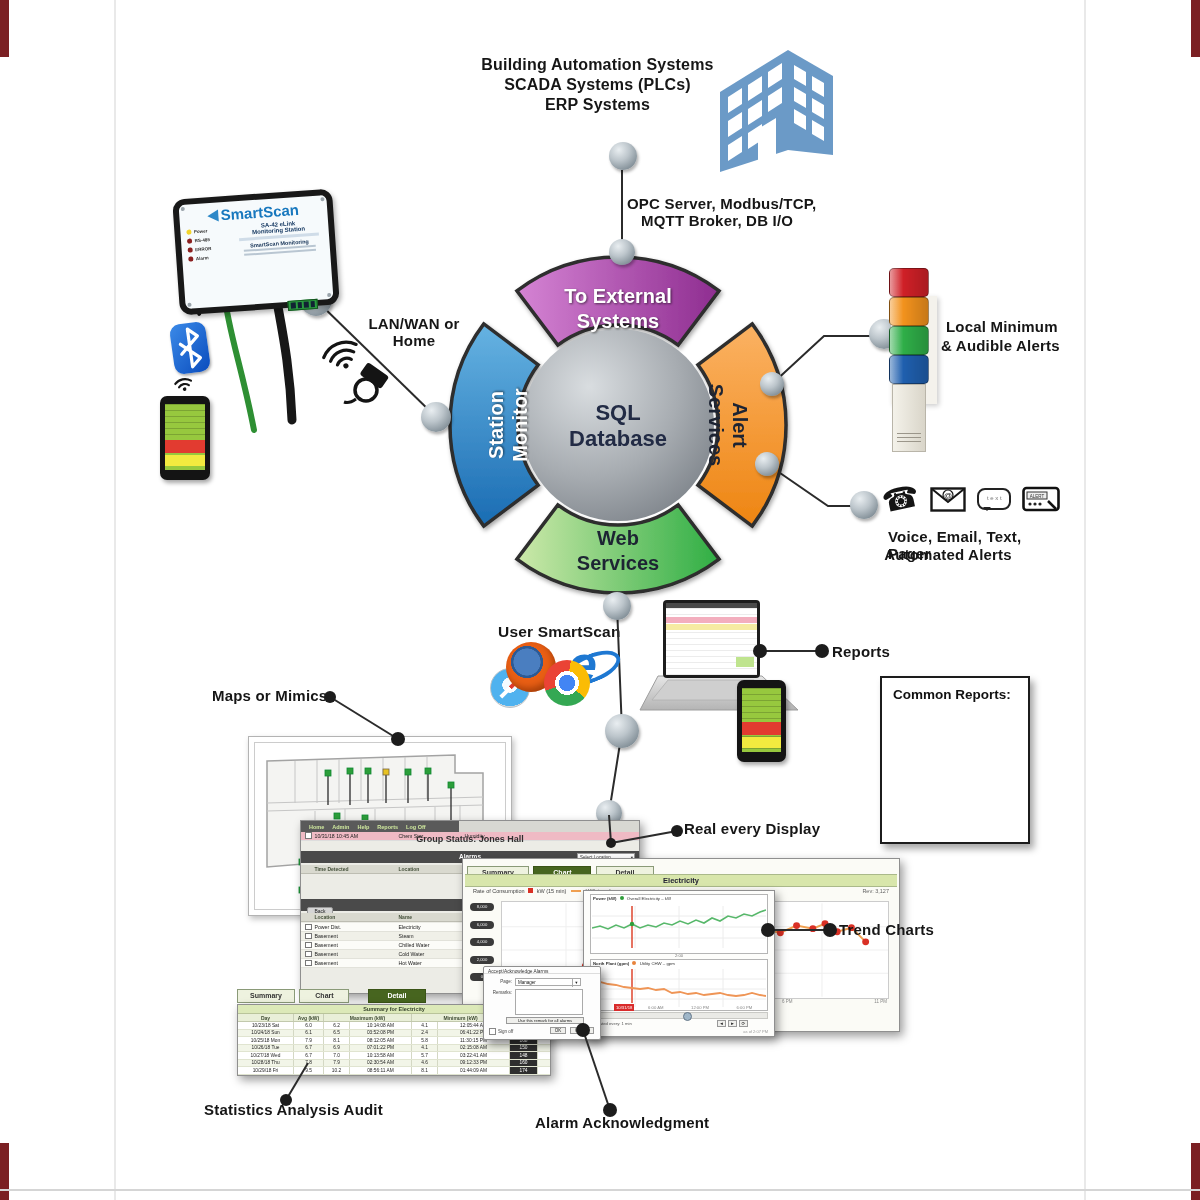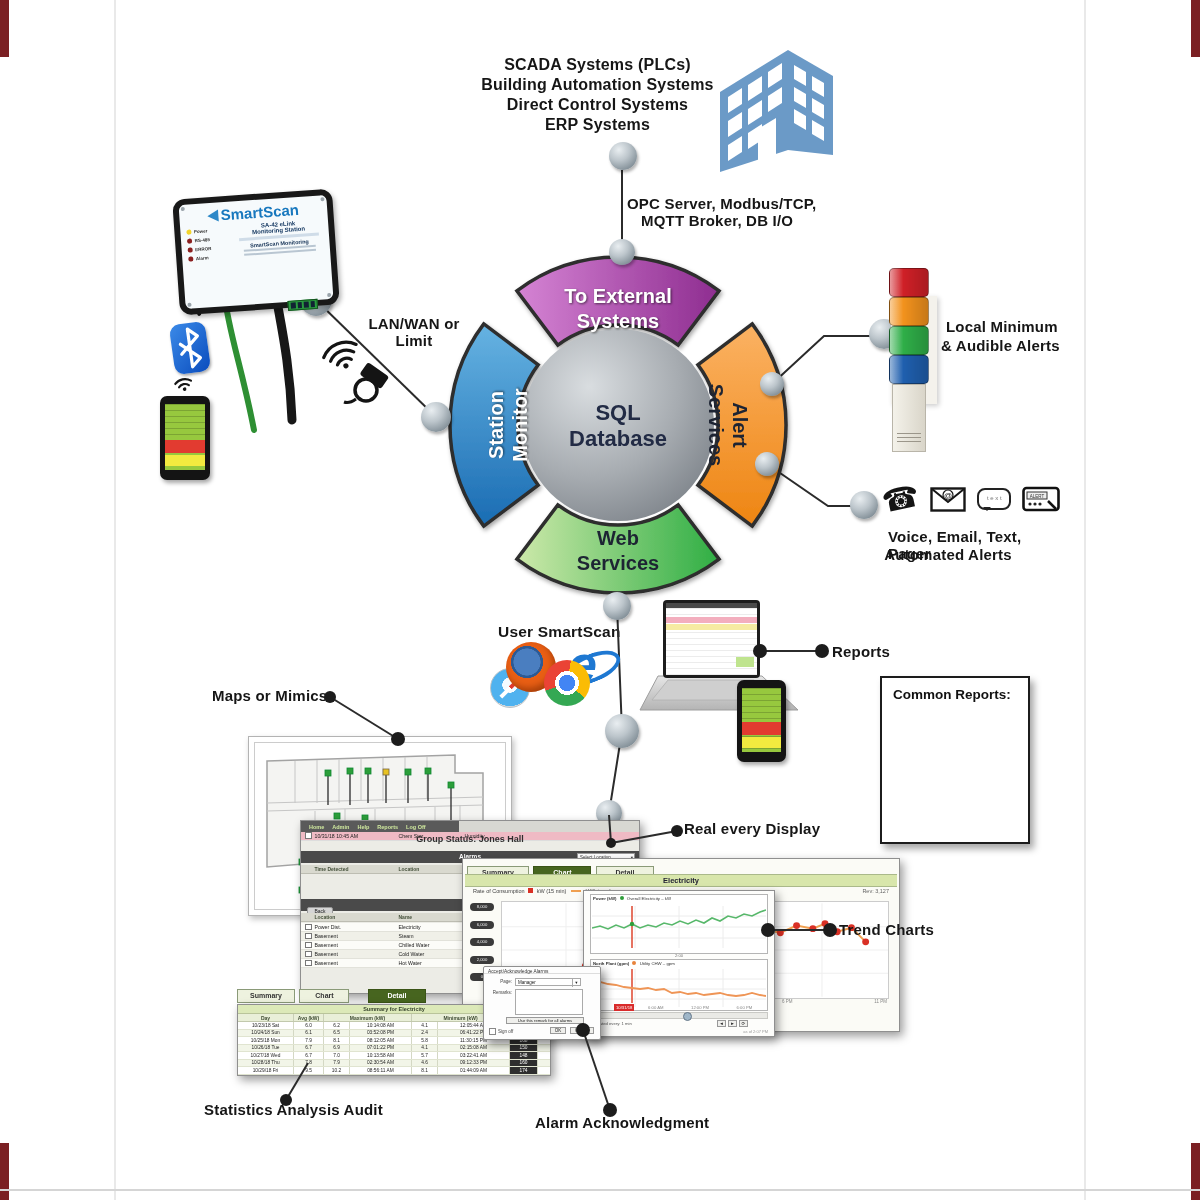--- a/index.html
+++ b/index.html
@@ -222,28 +222,27 @@
   <div class="sphere" style="left:760px;top:372px;width:24px;height:24px"></div>
   <div class="sphere" style="left:869px;top:319px;width:30px;height:30px"></div>
   <div class="sphere" style="left:755px;top:452px;width:24px;height:24px"></div>
   <div class="sphere" style="left:850px;top:491px;width:28px;height:28px"></div>
   <div class="sphere" style="left:603px;top:592px;width:28px;height:28px"></div>
   <div class="sphere" style="left:605px;top:714px;width:34px;height:34px"></div>
   <div class="sphere" style="left:596px;top:800px;width:26px;height:26px"></div>
 
   <div class="lbl" style="left:445px;top:55px;width:305px;text-align:center;font-size:16px;line-height:20px">
 
-  <div>SCADA  Systems (PLCs)</div>
-      <div>Building Automation Systems</div>
-      <div>Direct Control Systems</div>
+  <div>Building Automation Systems</div>
+      <div>SCADA  Systems (PLCs)</div>
       <div>ERP Systems</div>
     </div>
   <div class="lbl" style="left:627px;top:195px">OPC Server, Modbus/TCP,</div>
   <div class="lbl" style="left:641px;top:212px">MQTT Broker, DB I/O</div>
-  <div class="lbl" style="left:348px;top:315px;width:132px;text-align:center">LAN/WAN or Limit</div>
+  <div class="lbl" style="left:348px;top:315px;width:132px;text-align:center">LAN/WAN or Home</div>
   <div class="lbl" style="left:946px;top:318px">Local Minimum</div>
   <div class="lbl" style="left:941px;top:337px">&amp; Audible Alerts</div>
   <div class="lbl" style="left:888px;top:528px;width:180px;text-align:left">Voice, Email, Text, Pager</div>
   <div class="lbl" style="left:858px;top:546px;width:180px;text-align:center">Automated Alerts</div>
   <div class="lbl" style="left:498px;top:623px;font-size:15.5px">User SmartScan</div>
   <div class="lbl" style="left:832px;top:643px">Reports</div>
   <div class="lbl" style="left:212px;top:687px">Maps or Mimics</div>
   <div class="lbl" style="left:684px;top:820px;z-index:11">Real every Display</div>
   <div class="lbl" style="left:839px;top:921px;z-index:11">Trend Charts</div>
   <div class="lbl" style="left:204px;top:1101px;z-index:11">Statistics Analysis Audit</div>

